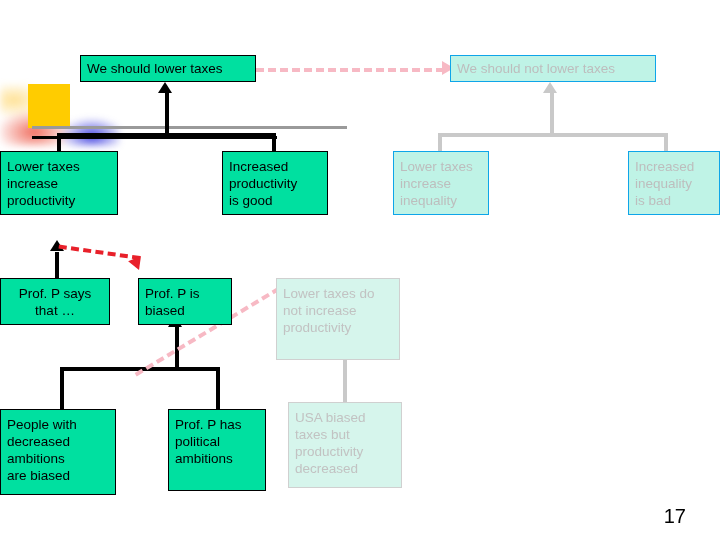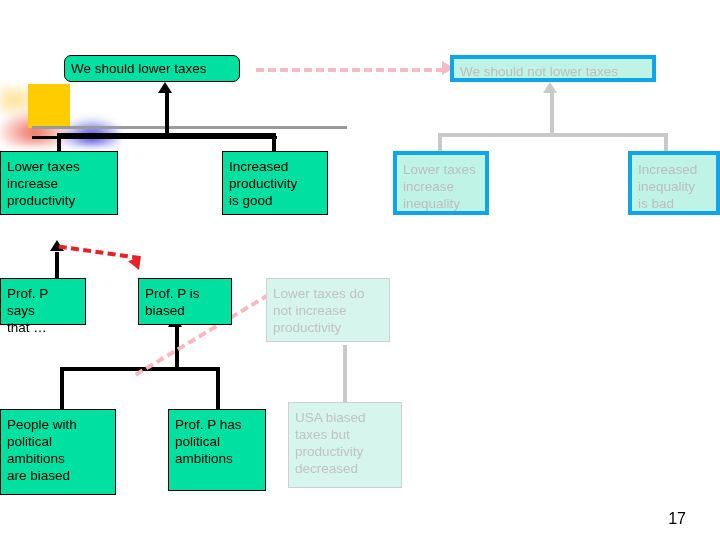--- a/index.html
+++ b/index.html
@@ -65,21 +65,21 @@
     padding: 6px 6px 4px 6px;
     color: #000000;
     white-space: pre-line;
   }
   .box.solid {
     background: #00e0a0;
     border: 1px solid #000000;
   }
   .box.faded {
     background: #bff3e6;
-    border: 4px solid #0ea5e9;
+    border: 1px solid #0ea5e9;
     color: #bdbdbd;
   }
   .box.faded-strong {
     background: #d6f5ec;
     border: 1px solid #d0d0d0;
     color: #c2c2c2;
   }
 
   
   .line {
@@ -125,21 +125,21 @@
     border-left: 12px solid #f7b9c4;
   }
   .dash-head.red {
     border-left: 12px solid #e8202a;
   }
 
   .page-number {
     position: absolute;
     right: 34px;
     bottom: 12px;
-    font-size: 16px;
+    font-size: 20px;
     color: #000000;
     text-align: center;
   }
 </style>
 </head>
 <body>
 
 <div id="stage">
 
   <div class="deco-blur"></div>
@@ -173,52 +173,52 @@
 
   <div class="dash" style="left:256px; top:68px; width:188px;"></div>
   <div class="dash-head" style="left:442px; top:61px;"></div>
 
   <div class="dash" style="left:290px; top:280px; width:180px; transform: rotate(-211deg);"></div>
   <div class="dash-head" style="left:290px; top:280px; transform: rotate(149deg);"></div>
 
   <div class="dash red" style="left:140px; top:256px; width:82px; transform: rotate(188deg);"></div>
   <div class="dash-head red" style="left:140px; top:256px; transform: rotate(188deg);"></div>
 
-  <div class="box solid" style="left:64px; top:55px; width:176px; height:27px; padding-top:4px;border-radius:7px;">We should lower taxes</div>
+  <div class="box solid" style="left:80px; top:55px; width:176px; height:27px; padding-top:4px;">We should lower taxes</div>
 
   <div class="box faded" style="left:450px; top:55px; width:206px; height:27px; padding-top:4px;">We should not lower taxes</div>
 
   <div class="box solid" style="left:0px; top:151px; width:118px; height:64px;">Lower taxes
 increase
 productivity</div>
 
   <div class="box solid" style="left:222px; top:151px; width:106px; height:64px;">Increased
 productivity
 is good</div>
 
   <div class="box faded" style="left:393px; top:151px; width:96px; height:64px;">Lower taxes
 increase
 inequality</div>
 
   <div class="box faded" style="left:628px; top:151px; width:92px; height:64px;">Increased
 inequality
 is bad</div>
 
-  <div class="box solid" style="left:0px; top:278px; width:86px; height:47px;">Prof. P says
+  <div class="box solid" style="left:0px; top:278px; width:110px; height:47px;text-align:center;">Prof. P says
 that …</div>
 
   <div class="box solid" style="left:130px; top:278px; width:94px; height:47px;margin-left:8px;">Prof. P is
 biased</div>
 
-  <div class="box faded-strong" style="left:266px; top:278px; width:124px; height:64px;">Lower taxes do
+  <div class="box faded-strong" style="left:276px; top:278px; width:124px; height:82px;">Lower taxes do
 not increase
 productivity</div>
 
   <div class="box solid" style="left:0px; top:409px; width:116px; height:86px;">People with
-political
+decreased
 ambitions
 are biased</div>
 
   <div class="box solid" style="left:168px; top:409px; width:98px; height:82px;">Prof. P has
 political
 ambitions</div>
 
   <div class="box faded-strong" style="left:288px; top:402px; width:114px; height:86px;">USA biased
 taxes but
 productivity

